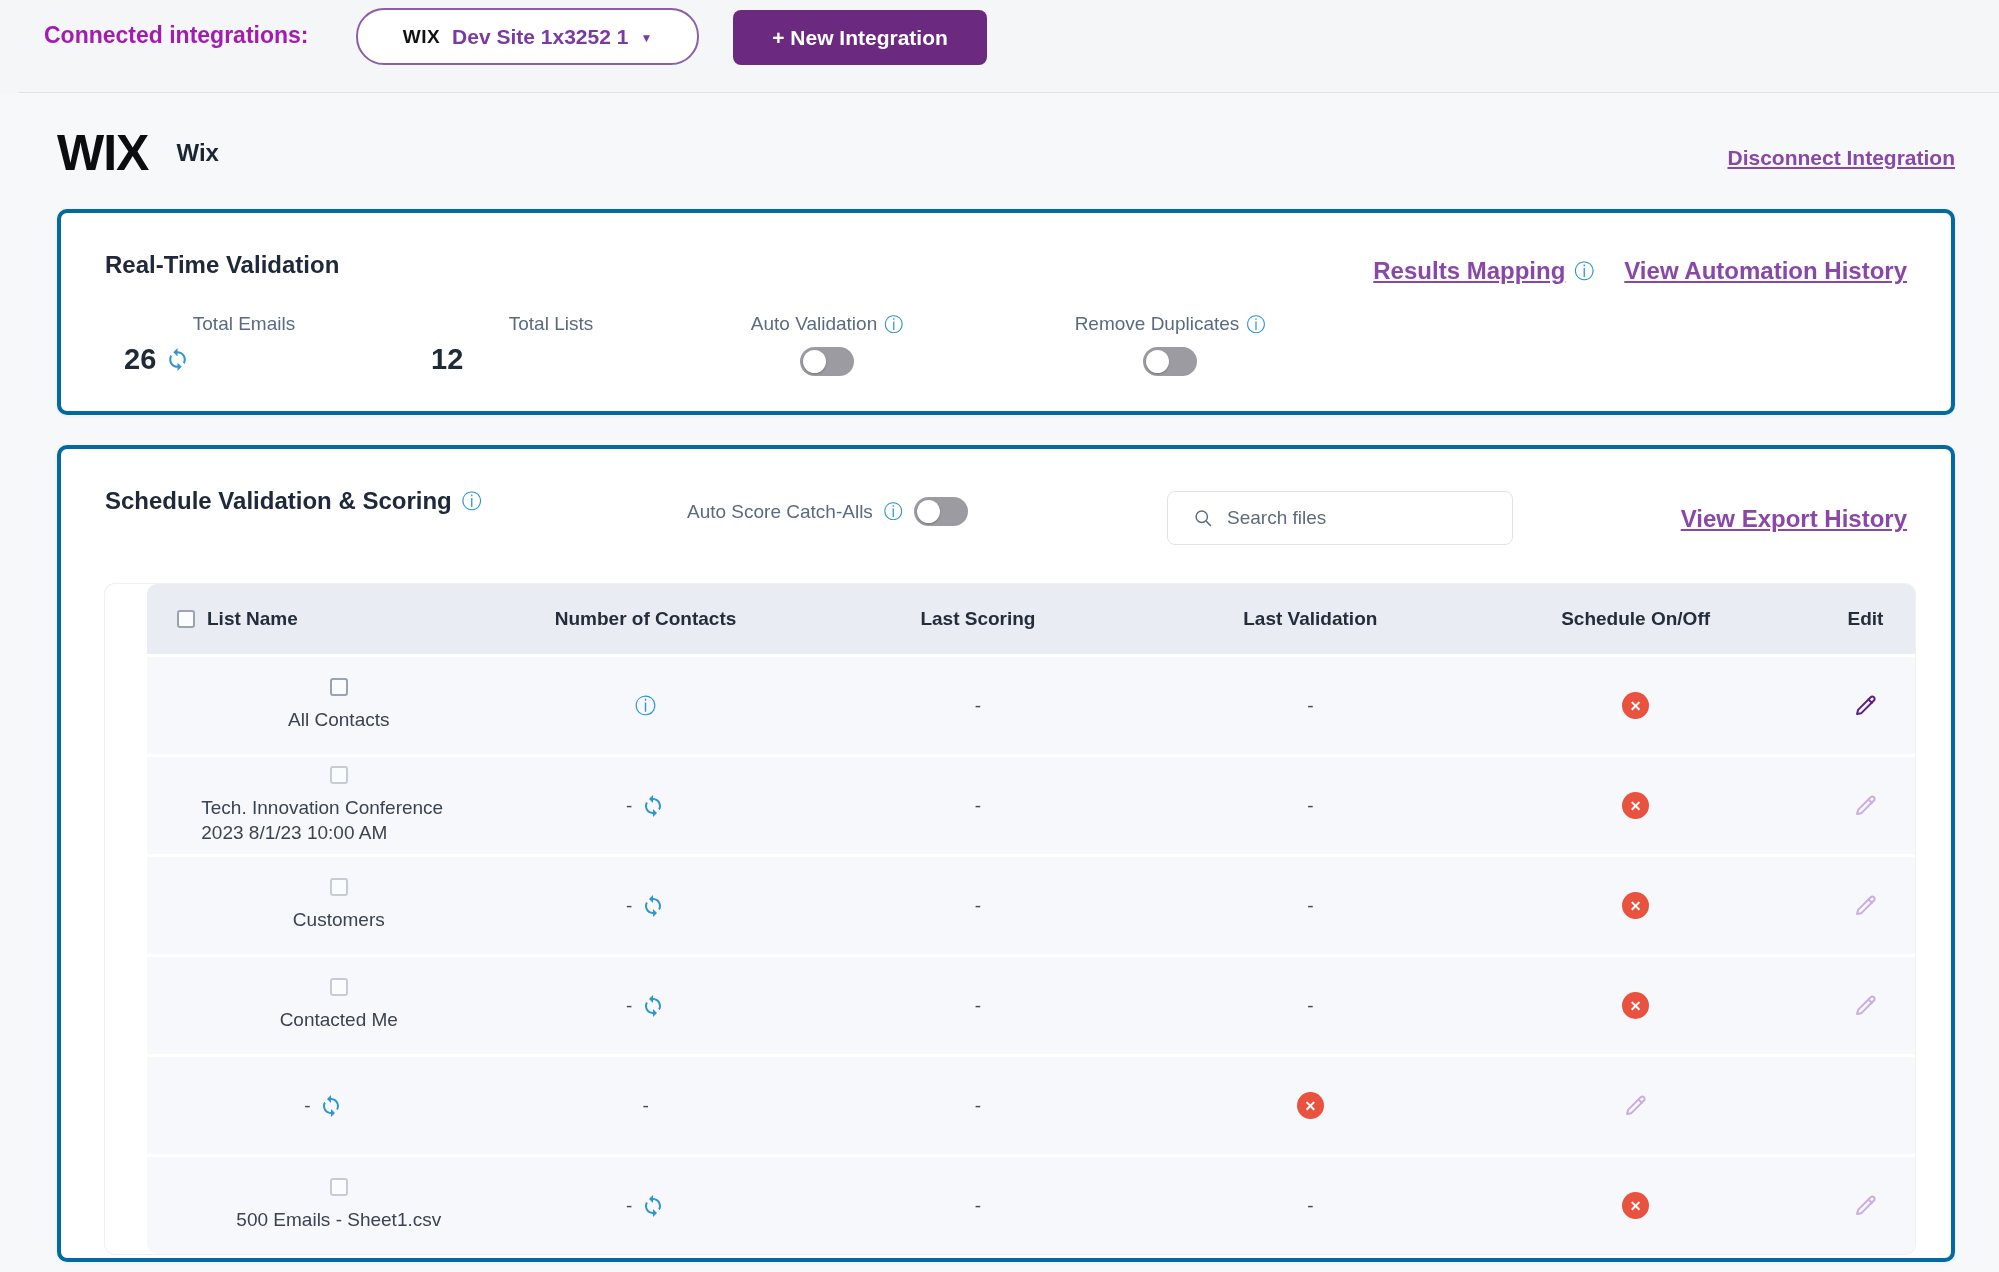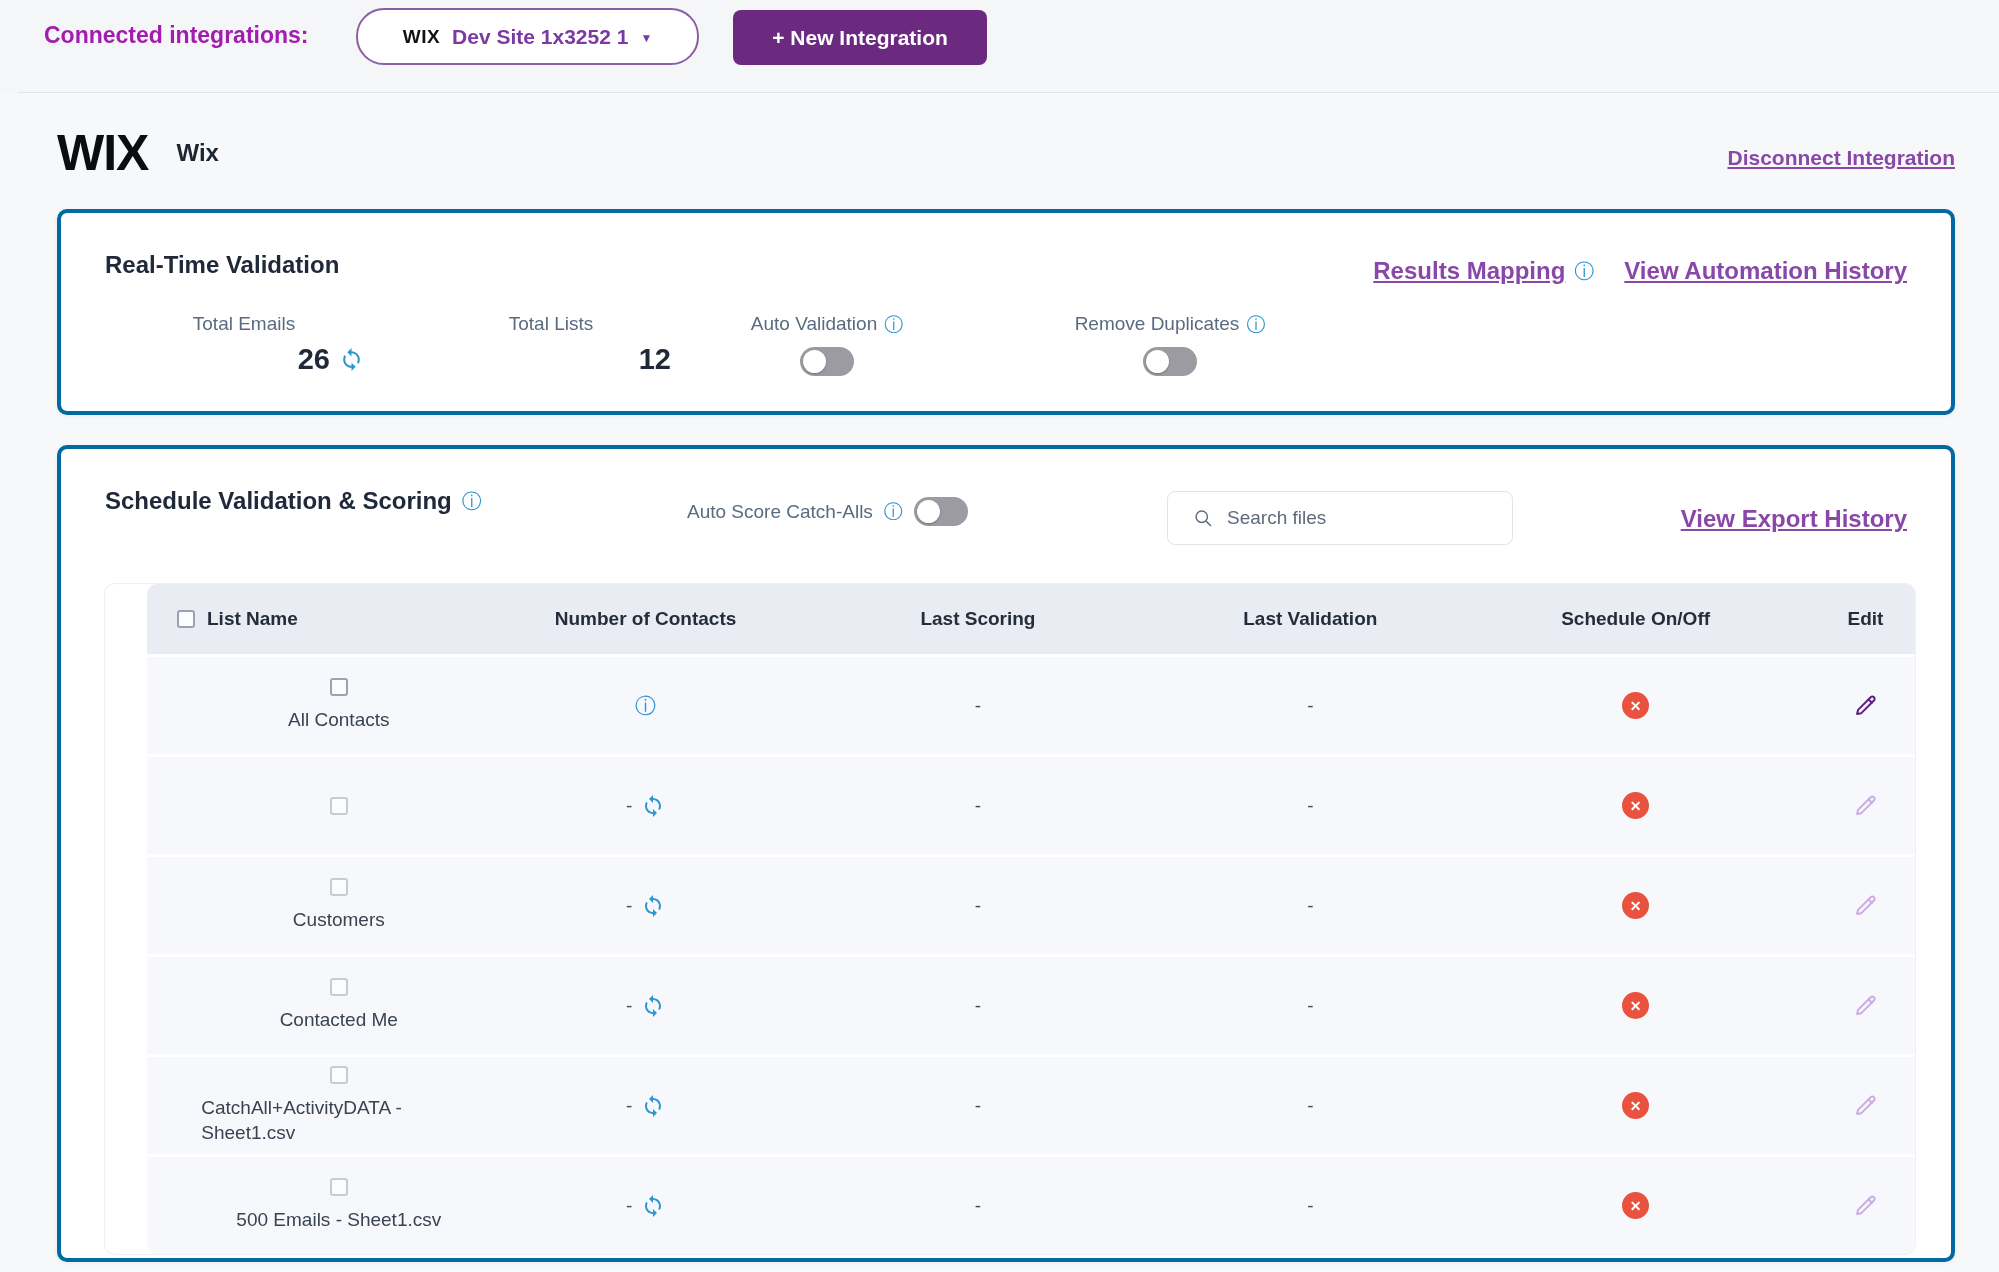--- a/index.html
+++ b/index.html
@@ -48,21 +48,21 @@
 
   .section-title { position:absolute; left:44px; top:38px; font-size:24px; font-weight:bold; color:#20293a; display:flex; align-items:center; gap:10px; }
   .link { font-size:24px; font-weight:bold; color:#8948a8; text-decoration:underline; cursor:pointer; white-space:nowrap; }
   .info-ic { color:#2f96d2; font-size:20px; font-weight:normal; line-height:1; cursor:pointer; }
 
   .rt-links { position:absolute; right:44px; top:44px; display:flex; align-items:center; gap:30px; }
   .rt-links .pair { display:flex; align-items:center; gap:9px; }
 
   .stat-block { position:absolute; top:100px; text-align:center; }
   .stat-label { font-size:19px; color:#5a6b80; display:inline-flex; align-items:center; gap:7px; }
-  .stat-value { margin-top:8px; font-size:29px; font-weight:bold; color:#1f2937; display:flex; align-items:center; justify-content:flex-end; gap:9px; }
+  .stat-value { margin-top:8px; font-size:29px; font-weight:bold; color:#1f2937; display:flex; align-items:center; justify-content:flex-start; gap:9px; }
   .sync-svg { width:25px; height:25px; fill:#2f96d2; cursor:pointer; }
 
   .toggle { width:54px; height:29px; border-radius:15px; background:#9b9ba1; position:relative; cursor:pointer; flex:none; }
   .toggle .knob { position:absolute; left:3px; top:3px; width:23px; height:23px; border-radius:50%; background:#fff; box-shadow:0 1px 2px rgba(0,0,0,.25); }
   .stat-block .toggle { margin:12px auto 0; }
 
   
   .autoscore { position:absolute; left:626px; top:48px; display:flex; align-items:center; gap:11px; }
   .autoscore .lbl { font-size:19px; color:#5a6b80; }
   .search-box {
@@ -226,20 +226,21 @@
                 <path d="M4.5 19.5l.9-3.6L16.6 4.7a2.05 2.05 0 0 1 2.9 2.9L8.3 18.8l-3.8.7z"></path>
                 <path d="M14.7 6.6l2.9 2.9"></path>
               </svg>
       </span>
     </div>
   </div>
 
   <div class="trow contacts-sync">
     <div class="cell c-name">
       <span class="checkbox"></span>
+      <span class="rowname">Tech. Innovation Conference 2023 8/1/23 10:00 AM</span>
     </div>
     <div class="cell c-contacts">
 
       <span class="dash-sync">
         <span class="dash">-</span>
         <svg class="sync-svg" viewBox="0 0 24 24">
                 <path d="M12 4V1L8 5l4 4V6c3.31 0 6 2.69 6 6 0 1.01-.25 1.97-.7 2.8l1.46 1.46A7.93 7.93 0 0 0 20 12c0-4.42-3.58-8-8-8zm0 14c-3.31 0-6-2.69-6-6 0-1.01.25-1.97.7-2.8L5.24 7.74A7.93 7.93 0 0 0 4 12c0 4.42 3.58 8 8 8v3l4-4-4-4v3z"></path>
               </svg>
       </span>
     </div>
@@ -310,24 +311,20 @@
       <span class="pencil">
         <svg viewBox="0 0 24 24">
                 <path d="M4.5 19.5l.9-3.6L16.6 4.7a2.05 2.05 0 0 1 2.9 2.9L8.3 18.8l-3.8.7z"></path>
                 <path d="M14.7 6.6l2.9 2.9"></path>
               </svg>
       </span>
     </div>
   </div>
 
   <div class="trow contacts-sync">
-    <div class="cell c-name">
-      <span class="checkbox"></span>
-      <span class="rowname">CatchAll+ActivityDATA - Sheet1.csv</span>
-    </div>
     <div class="cell c-contacts">
 
       <span class="dash-sync">
         <span class="dash">-</span>
         <svg class="sync-svg" viewBox="0 0 24 24">
                 <path d="M12 4V1L8 5l4 4V6c3.31 0 6 2.69 6 6 0 1.01-.25 1.97-.7 2.8l1.46 1.46A7.93 7.93 0 0 0 20 12c0-4.42-3.58-8-8-8zm0 14c-3.31 0-6-2.69-6-6 0-1.01.25-1.97.7-2.8L5.24 7.74A7.93 7.93 0 0 0 4 12c0 4.42 3.58 8 8 8v3l4-4-4-4v3z"></path>
               </svg>
       </span>
     </div>
     <div class="cell dash">-</div>

